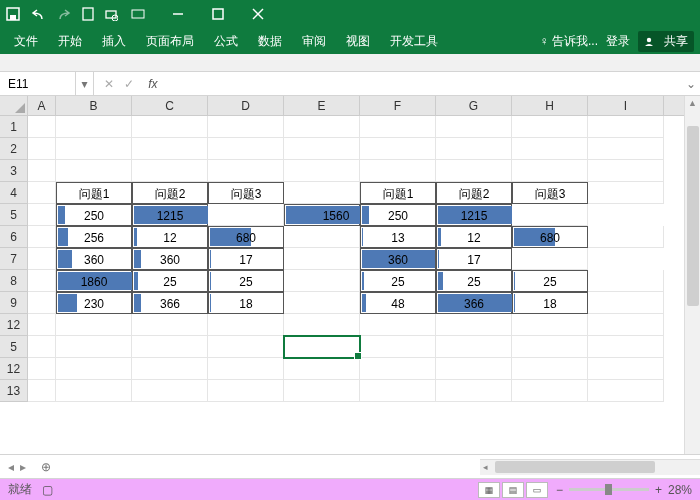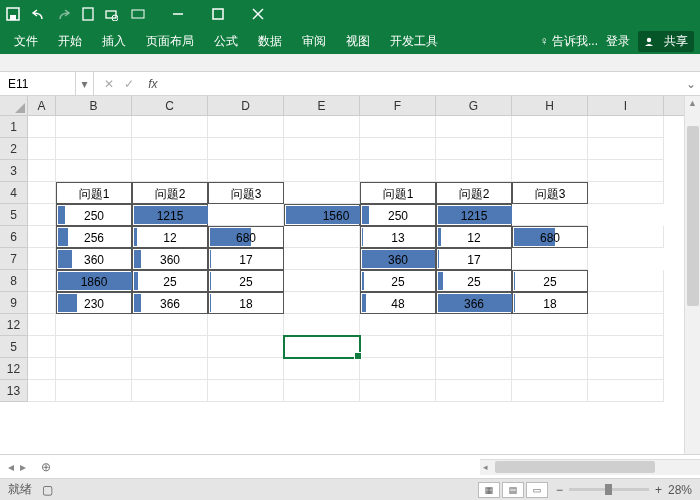--- a/index.html
+++ b/index.html
@@ -39,21 +39,21 @@
 .selcell:after{content:"";position:absolute;right:-3px;bottom:-3px;width:6px;height:6px;background:#0f7b3e;border:1px solid #fff}
 .vscroll{position:absolute;right:0;top:0;bottom:0;width:16px;background:#f1f1f1;border-left:1px solid #ddd;display:flex;flex-direction:column;align-items:center}
 .vthumb{width:12px;background:#cfcfcf;border-radius:2px;margin-top:18px;height:180px}
 .hscrollbar{height:16px;background:#f1f1f1;display:flex;align-items:center;border-top:1px solid #ddd}
 .hthumb{height:12px;width:120px;background:#cfcfcf;border-radius:2px;margin-left:480px}
 .sheetbar{height:24px;background:#fff;border-top:1px solid #d4d4d4;display:flex;align-items:center}
 .sheetnav{display:flex;gap:6px;padding:0 8px;color:#888}
 .sheettab{padding:0 12px;height:100%;display:flex;align-items:center;border-right:1px solid #d4d4d4;font-size:12px;color:#555}
 .sheettab.active{background:#fff;color:#0f7b3e;border-bottom:2px solid #0f7b3e}
 .addsheet{width:24px;text-align:center;color:#777}
-.statusbar{height:22px;background:#e5e5e5;border-top:1px solid #d4d4d4;display:flex;align-items:center;padding:0 8px;font-size:11px;color:#555}
+.statusbar{height:22px;background:#f0abfc;border-top:1px solid #d4d4d4;display:flex;align-items:center;padding:0 8px;font-size:11px;color:#555}
 .statusbar .spacer{flex:1}
 .viewbtn{width:22px;height:16px;border:1px solid #bbb;margin-left:2px;display:inline-flex;align-items:center;justify-content:center;font-size:9px;background:#fff}
 .zoom{display:flex;align-items:center;gap:6px;margin-left:8px}
 .ztrk{width:80px;height:3px;background:#ccc;position:relative}
 .ztrk:before{content:"";position:absolute;left:38px;top:-3px;width:1px;height:9px;background:#888}
 .zthumb{position:absolute;left:36px;top:-4px;width:7px;height:11px;background:#888}
 </style>
 </head>
 <body>
 

